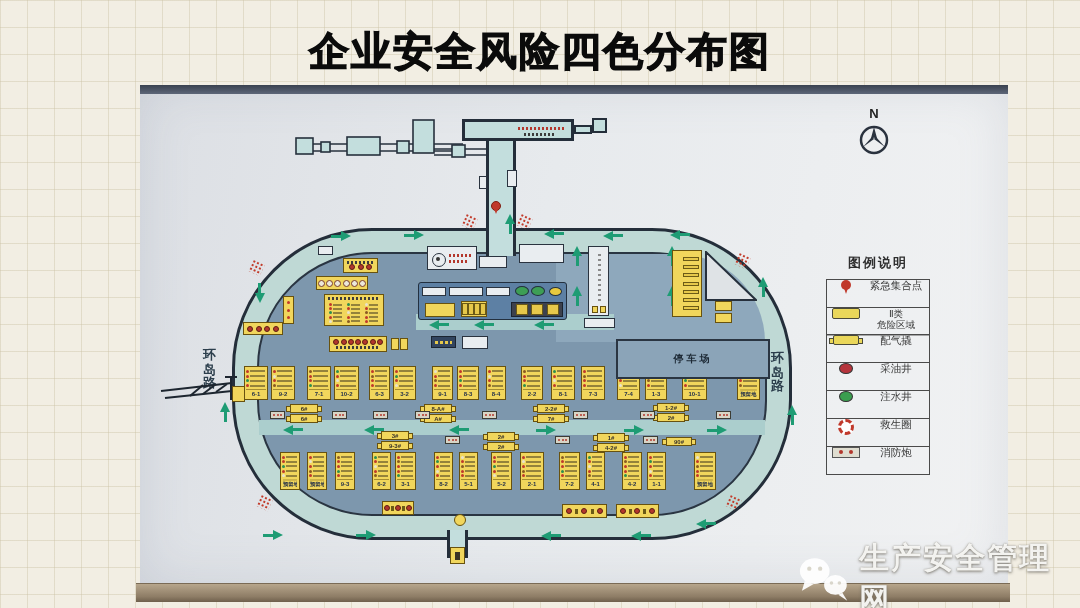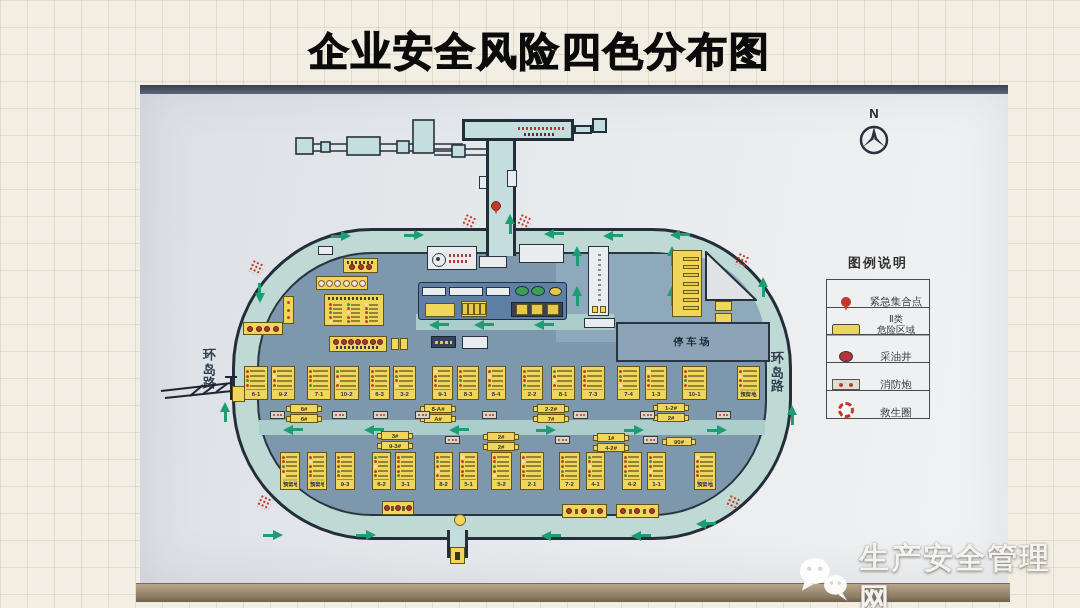--- a/index.html
+++ b/index.html
@@ -57,21 +57,21 @@
   .tank{border-radius:50%;border:1px solid #23303f;box-sizing:border-box}
   .parking{background:#8ba4b8;border:2px solid #2a3542;display:flex;align-items:center;justify-content:center;
     font-size:10px;font-weight:bold;color:#1d2935;letter-spacing:3px;box-sizing:border-box}
   .rack{background:#f1d65c;border:1px solid #68520f;box-sizing:border-box;display:flex;flex-direction:column;
     justify-content:space-evenly;align-items:flex-end;padding:2px}
   .slat{width:16px;height:4px;background:#e6c84b;border:1px solid #6b5a16;box-sizing:border-box}
   .rdash{background-image:repeating-linear-gradient(90deg,#b3372c 0 2px,rgba(0,0,0,0) 2px 4px)}
   .ddash{background-image:repeating-linear-gradient(90deg,#3c3c3c 0 2px,rgba(0,0,0,0) 2px 4px)}
   .legend{position:absolute;left:826px;top:254px;width:104px}
   .legend-title{font-size:13px;font-weight:bold;color:#2e2e2e;text-align:center;letter-spacing:2px;margin-bottom:8px}
-  .lrow{display:flex;align-items:flex-end;height:27px;border:1.2px solid #4a4a4a;margin-top:-1.2px;background:rgba(238,240,242,.55)}
+  .lrow{display:flex;align-items:flex-start;height:27px;border:1.2px solid #4a4a4a;margin-top:-1.2px;background:rgba(238,240,242,.55)}
   .licon{width:38px;display:flex;align-items:center;justify-content:center;position:relative}
   .llabel{flex:1;text-align:center;font-size:10.5px;color:#3a3a3a;line-height:11px;padding-right:2px}
   .llabel.two{font-size:9.5px}
   .i-pin{width:10px;height:10px;background:#c0392b;border-radius:50%;position:relative}
   .i-pin::after{content:"";position:absolute;left:2.5px;top:8px;border-left:2.5px solid transparent;border-right:2.5px solid transparent;border-top:6px solid #c0392b}
   .i-arrow{width:26px;height:10px;position:relative}
   .i-arrow::before{content:"";position:absolute;left:0;top:3.5px;width:13px;height:3px;background:#2e9c74}
   .i-arrow::after{content:"";position:absolute;left:13px;top:0;border-top:5px solid transparent;border-bottom:5px solid transparent;border-left:11px solid #2e9c74}
   .i-zone{width:28px;height:11px;background:#ead75a;border:1.5px solid #4a4a3a;border-radius:2px;box-sizing:border-box}
   .i-skid{width:26px;height:10px;background:#ead75a;border:1.5px solid #4a4a3a;border-radius:2px;position:relative;box-sizing:border-box}
@@ -1189,21 +1189,21 @@
         <div class="slat"></div>
         <div class="slat"></div>
         <div class="slat"></div>
         <div class="slat"></div>
       </div>
       <div style="position: absolute; left: 705px; top: 251px; width: 52px; height: 50px;"><svg width="52" height="50">
           <polygon points="1,1 51,49 1,49" fill="#dfe3e6" stroke="#26303c" stroke-width="2"></polygon>
         </svg></div>
       <div class="ybox" style="position: absolute; left: 715px; top: 301px; width: 17px; height: 10px;"></div>
       <div class="ybox" style="position: absolute; left: 715px; top: 313px; width: 17px; height: 10px;"></div>
-      <div class="parking" style="position: absolute; left: 616px; top: 322px; width: 154px; height: 40px;">停车场</div>
+      <div class="parking" style="position: absolute; left: 616px; top: 339px; width: 154px; height: 40px;">停车场</div>
       <div class="ybox" style="position: absolute; left: 232px; top: 386px; width: 13px; height: 16px;"></div>
     </div>
 
   <svg style="position:absolute;left:0;top:0;width:1080px;height:608px;pointer-events:none">
     <g fill="#c3dedd" stroke="#26303c" stroke-width="1.6">
       <line x1="312" y1="144" x2="463" y2="144"></line>
       <line x1="312" y1="151" x2="463" y2="151"></line>
       <rect x="296" y="138" width="17" height="16"></rect>
       <rect x="321" y="142" width="9" height="10"></rect>
       <rect x="347" y="137" width="33" height="18"></rect>
@@ -1249,40 +1249,56 @@
           <div class="licon">
             <div class="i-zone"></div>
           </div>
           <div class="llabel two">
             <div>Ⅱ类</div>
             <div>危险区域</div>
           </div>
         </div>
         <div class="lrow">
           <div class="licon">
+            <div class="i-skid"></div>
+          </div>
+          <div class="llabel">
+            <div>配气撬</div>
+          </div>
+        </div>
+        <div class="lrow">
+          <div class="licon">
             <div class="i-well red"></div>
           </div>
           <div class="llabel">
             <div>采油井</div>
+          </div>
+        </div>
+        <div class="lrow">
+          <div class="licon">
+            <div class="i-well green"></div>
+          </div>
+          <div class="llabel">
+            <div>注水井</div>
+          </div>
+        </div>
+        <div class="lrow">
+          <div class="licon">
+            <div class="i-ring"></div>
+          </div>
+          <div class="llabel">
+            <div>救生圈</div>
           </div>
         </div>
         <div class="lrow">
           <div class="licon">
             <div class="i-cannon"></div>
           </div>
           <div class="llabel">
             <div>消防炮</div>
-          </div>
-        </div>
-        <div class="lrow">
-          <div class="licon">
-            <div class="i-ring"></div>
-          </div>
-          <div class="llabel">
-            <div>救生圈</div>
           </div>
         </div>
       </div>
   </div>
 
   <div class="watermark">
     <svg width="56" height="48" viewBox="0 0 56 48">
       <g fill="#ffffff" opacity="0.95">
         <ellipse cx="19" cy="16" rx="15" ry="13"></ellipse>
         <polygon points="9,26 6,36 18,29"></polygon>

